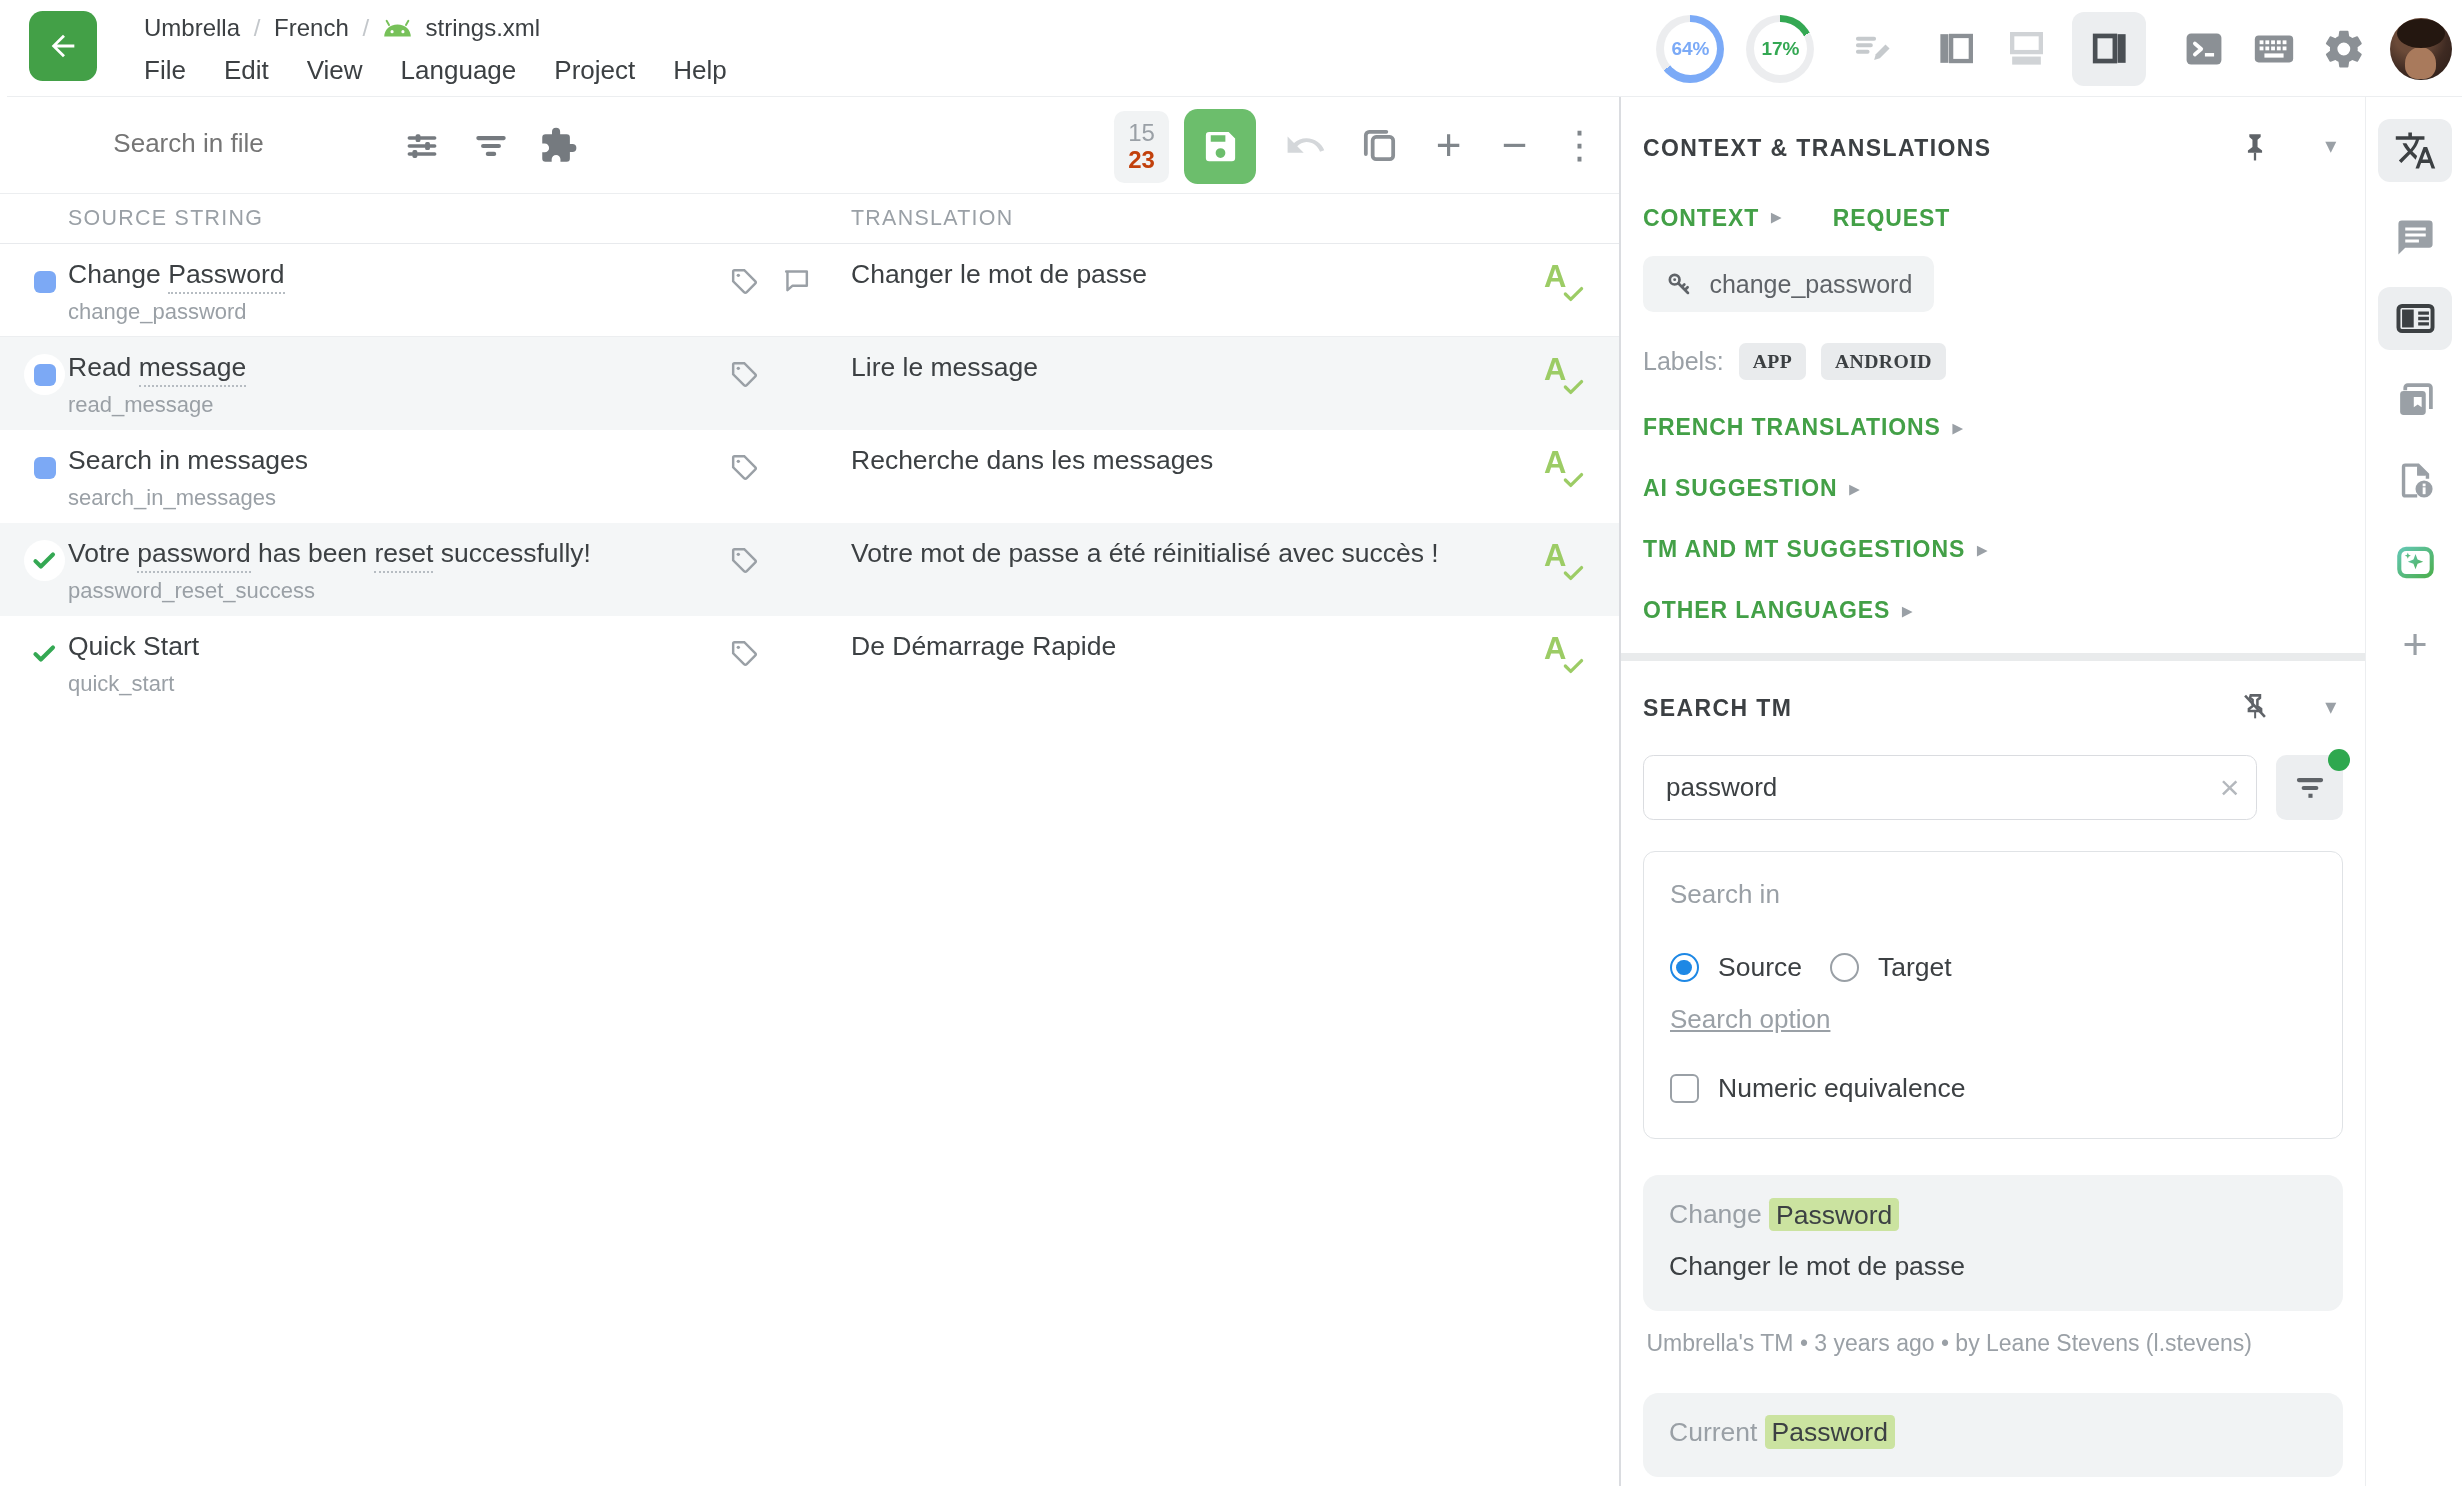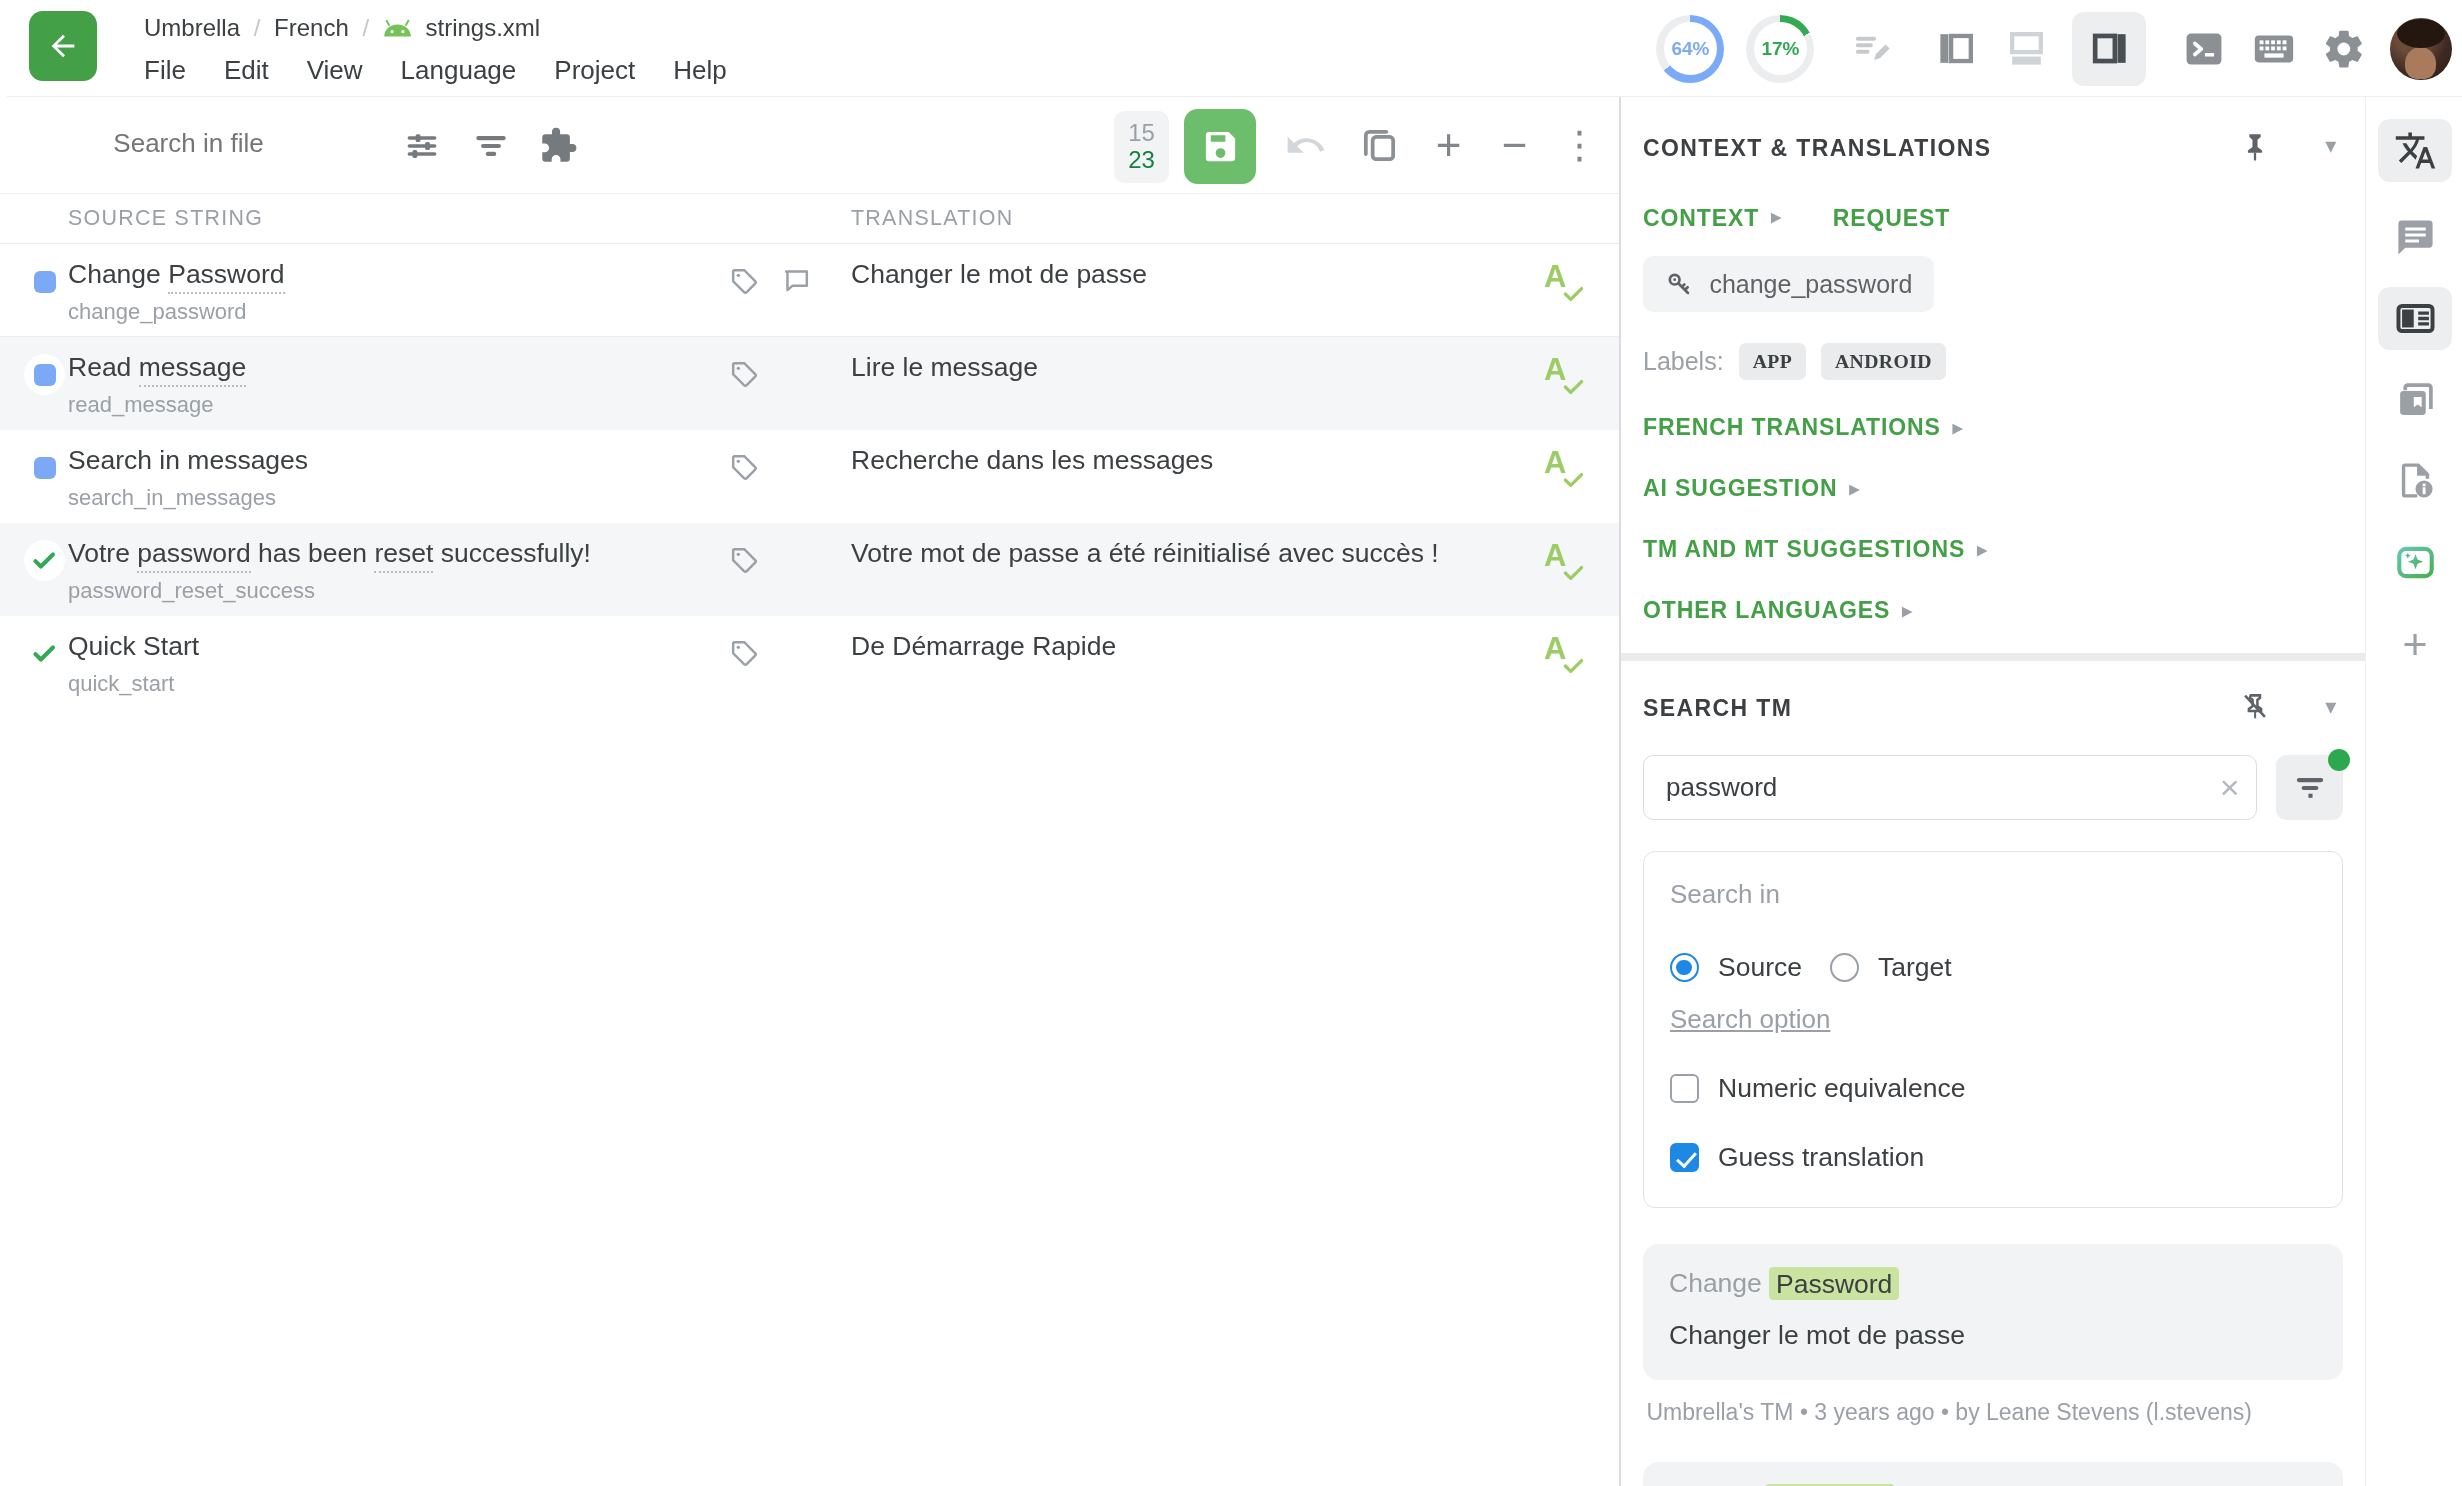--- a/index.html
+++ b/index.html
@@ -31,21 +31,21 @@
   .vdivider { position:absolute; left:1619px; top:97px; width:1.7px; height:1389px; background:#dadce0; }
   .panel { position:absolute; left:1621px; top:97px; width:744px; height:1389px; background:#fff; overflow:hidden; }
   .rail { position:absolute; left:2365px; top:97px; width:97px; height:1389px; border-left:1.7px solid #eceef0; background:#fff; }
 
   
   .toolbar { position:relative; height:97px; border-bottom:1.7px solid #eceef0; }
   .search-in-file { position:absolute; left:26px; top:31px; width:325px; font-size:26px; color:#bdc1c6; border:none; outline:none; background:transparent;text-align:center; }
   .tool-ic { position:absolute; top:27px; width:43px; height:43px; display:flex; align-items:center; justify-content:center; cursor:pointer; color:#757a7f; }
   .counter-chip { position:absolute; left:1114px; top:13.7px; width:55px; height:72px; background:#f1f3f4; border-radius:10.3px; display:flex; flex-direction:column; align-items:center; justify-content:center; line-height:1.1; }
   .counter-chip .cur { font-size:24px; color:#9aa0a6; }
-  .counter-chip .tot { font-size:24px; color:#15803d; font-weight:normal; }
+  .counter-chip .tot { font-size:24px; color:#c2410c; font-weight:bold; }
   .save-btn { position:absolute; left:1184px; top:12px; width:72px; height:75px; background:#6CBE6C; border-radius:13.7px; display:flex; align-items:center; justify-content:center; cursor:pointer; }
   .glyph-btn { position:absolute; top:22px; width:51px; height:51px; display:flex; align-items:center; justify-content:center; font-size:44px; color:#80868b; cursor:pointer; }
 
   
   .grid-head { position:relative; height:50px; border-bottom:1.7px solid #e8eaed; }
   .grid-head span { position:absolute; top:12px; font-size:21.4px; letter-spacing:1.3px; color:#9aa0a6; }
   .col-src { left:68px; } .col-tr { left:851px; }
   .row { position:relative; height:93px; background:#fff; }
   .row.zebra { background:#f4f6f7; }
   .row.first { border-bottom:1.7px solid #eceef0; }
@@ -473,24 +473,20 @@
           <span class="radio-item">
             <span class="radio"></span>
             <span>Target</span>
           </span>
         </div>
         <div class="opt-label opt-label2">Search option</div>
         <div class="check-item">
           <span class="checkbox"></span>
           <span>Numeric equivalence</span>
         </div>
-        <div class="check-item">
-          <span class="checkbox sel"></span>
-          <span>Guess translation</span>
-        </div>
       </div>
 
       <div class="tm-card">
         <div class="tm-line1"><span class="seg-muted">Change </span><span class="seg-hl">Password</span></div>
         <div class="tm-line2">Changer le mot de passe</div>
       </div>
       <div class="tm-meta">Umbrella's TM • 3 years ago • by Leane Stevens (l.stevens)</div>
 
       <div class="tm-card">
         <div class="tm-line1"><span class="seg-muted">Current </span><span class="seg-hl">Password</span></div>

